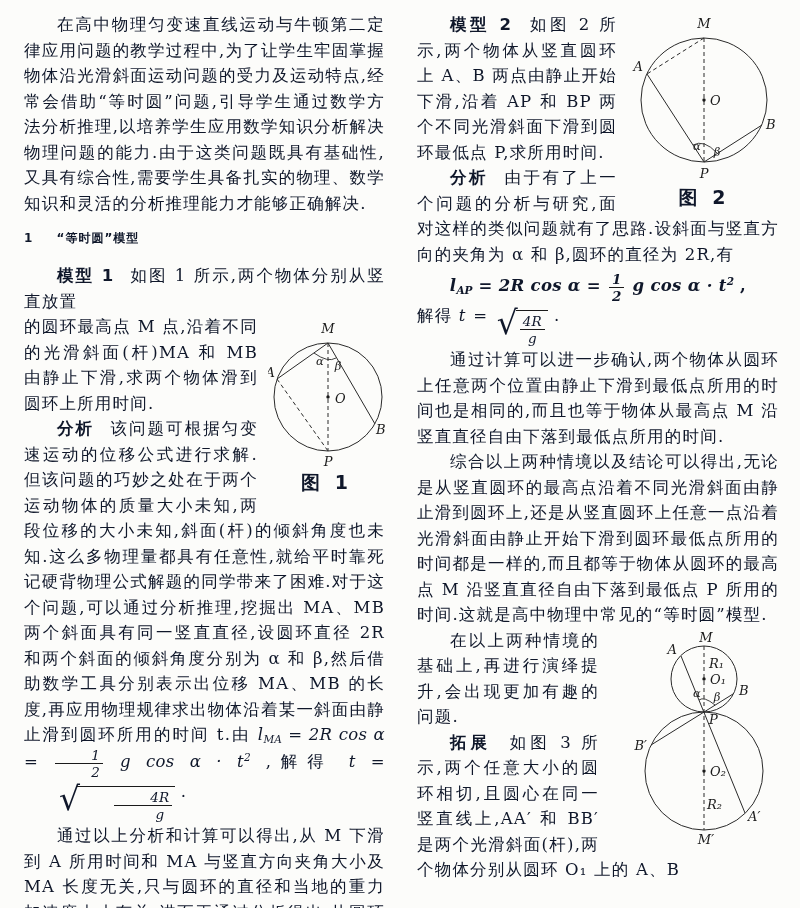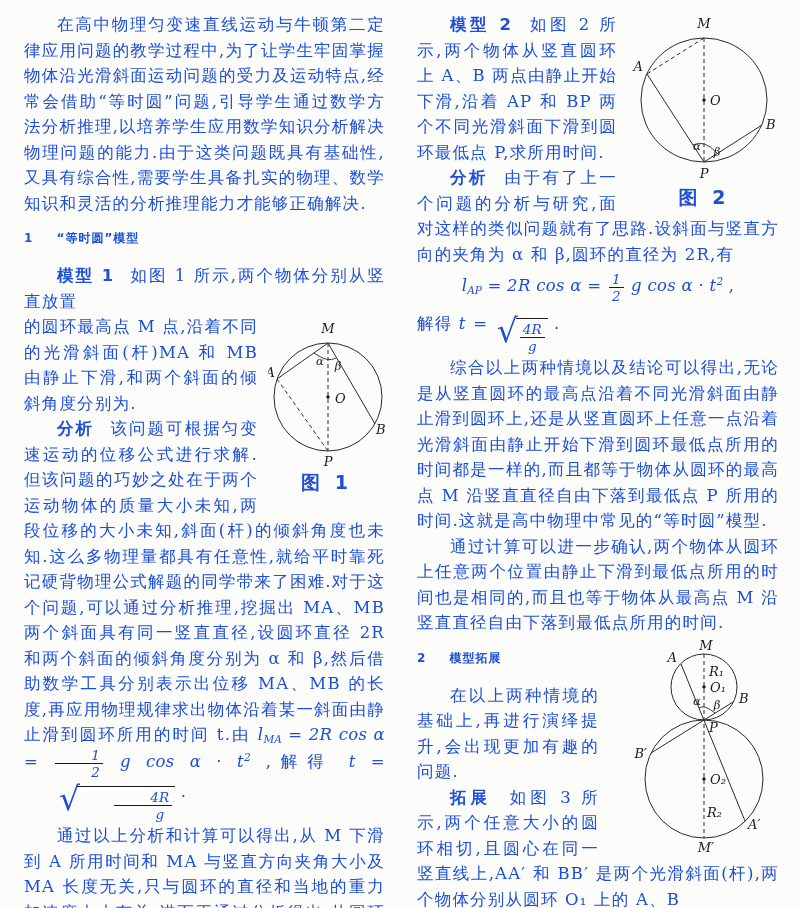--- a/index.html
+++ b/index.html
@@ -1,18 +1,18 @@
 <!DOCTYPE html>
 <html><head>
 <meta charset="utf-8">
 <style>
   html,body{margin:0;padding:0;background:#e8e8e8;}
   .page{
     width:800px;height:908px;box-sizing:border-box;
-    margin:0 auto;background:#fcfcfa;color:#1d4ed8;
+    margin:0 auto;background:#fcfcfa;color:#0f172a;
     padding:12px 21px 0 24px;display:flex;gap:32px;overflow:hidden;
     font-family:"DejaVu Serif","Liberation Serif",serif;
   }
   .col{text-align:justify;}
   .col-left{width:361px;flex:0 0 361px;}
   .col-right{flex:1 1 auto;min-width:0;}
   .para{margin:0;font-size:16.5px;line-height:25.5px;letter-spacing:1.2px;text-align:justify;}
   .indent{text-indent:2em;}
   .lbl{font-family:"DejaVu Sans","Liberation Sans",sans-serif;font-weight:bold;margin-right:9px;}
   .sec{font-family:"DejaVu Sans","Liberation Sans",sans-serif;font-weight:bold;
@@ -36,21 +36,21 @@
   sup.ms{font-size:10.5px;font-style:italic;line-height:0;vertical-align:6px;letter-spacing:0;}
   .sfrac{display:inline-block;text-align:center;vertical-align:-10px;line-height:1.05;
          font-size:13.5px;font-style:italic;letter-spacing:0;margin:0 2px;}
   .sfrac .fn{display:block;border-bottom:1px solid #1a1a1a;padding:0 3px 1px;}
   .sfrac .fd{display:block;padding-top:1px;}
   .sqrt{display:inline-flex;align-items:flex-start;vertical-align:-13px;margin-left:2px;line-height:normal;}
   .sqrt .rsign{font-style:normal;font-size:33px;line-height:36px;margin-right:-3px;
                font-family:"DejaVu Sans","Liberation Sans",sans-serif;font-weight:normal;}
   .sqrt .rbody{border-top:1.5px solid #1a1a1a;padding:3px 3px 0 4px;margin-top:5px;}
   .sqrt .rbody .sfrac{vertical-align:baseline;margin:0;}
-  .dformula{text-align:center;font-size:16.5px;margin:4px 0 8px;line-height:30px;letter-spacing:0.3px;}
+  .dformula{text-align:center;font-size:16.5px;margin:4px 0 0;line-height:30px;letter-spacing:0.3px;font-weight:bold;}
 </style>
 </head>
 <body>
 
 <div class="page">
 
   <div class="col col-left">
 
     <p class="para indent">在高中物理匀变速直线运动与牛顿第二定律应用问题的教学过程中,为了让学生牢固掌握物体沿光滑斜面运动问题的受力及运动特点,经常会借助“等时圆”问题,引导学生通过数学方法分析推理,以培养学生应用数学知识分析解决物理问题的能力.由于这类问题既具有基础性,又具有综合性,需要学生具备扎实的物理、数学知识和灵活的分析推理能力才能够正确解决.</p>
 
@@ -77,21 +77,21 @@
         <text x="7" y="60" text-anchor="end">A</text>
         <text x="108" y="117">B</text>
         <text x="60" y="149" text-anchor="middle">P</text>
         <text x="67" y="86">O</text>
         <text x="52" y="48" text-anchor="middle" class="greek">α</text>
         <text x="70" y="53" text-anchor="middle" class="greek">β</text>
       </svg>
       <div class="figcap">图 1</div>
     </div>
 
-    <p class="para">的圆环最高点 M 点,沿着不同的光滑斜面(杆)MA 和 MB 由静止下滑,和两个斜面的倾斜角度分别为.</p>
+    <p class="para">的圆环最高点 M 点,沿着不同的光滑斜面(杆)MA 和 MB 由静止下滑,求两个物体滑到圆环上所用时间.</p>
 
     <p class="para indent">
       <b class="lbl">分析</b>
       <span>该问题可根据匀变速运动的位移公式进行求解.但该问题的巧妙之处在于两个运动物体的质量大小未知,两段位移的大小未知,斜面(杆)的倾斜角度也未知.这么多物理量都具有任意性,就给平时靠死记硬背物理公式解题的同学带来了困难.对于这个问题,可以通过分析推理,挖掘出 MA、MB 两个斜面具有同一竖直直径,设圆环直径 2R 和两个斜面的倾斜角度分别为 α 和 β,然后借助数学工具分别表示出位移 MA、MB 的长度,再应用物理规律求出物体沿着某一斜面由静止滑到圆环所用的时间 t.由</span>
       <span class="mrun">
         <span class="mi">l</span><sub class="ms">MA</sub>
         <span class="mi">= 2R cos α =</span>
         <span class="sfrac"><span class="fn">1</span><span class="fd">2</span></span>
         <span class="mi">g cos α · t</span><sup class="ms">2</sup>
         <span>,解得</span>
@@ -150,23 +150,23 @@
     <p class="para">
       <span>解得</span>
       <span class="mi">t =</span>
       <span class="sqrt">
           <span class="rsign">√</span>
           <span class="rbody"><span class="sfrac"><span class="fn">4R</span><span class="fd">g</span></span></span>
         </span>
       <span>.</span>
     </p>
 
+    <p class="para indent">通过计算可以进一步确认,两个物体从圆环上任意两个位置由静止下滑到最低点所用的时间也是相同的,而且也等于物体从最高点 M 沿竖直直径自由下落到最低点所用的时间.</p>
+
     <p class="para indent">综合以上两种情境以及结论可以得出,无论是从竖直圆环的最高点沿着不同光滑斜面由静止滑到圆环上,还是从竖直圆环上任意一点沿着光滑斜面由静止开始下滑到圆环最低点所用的时间都是一样的,而且都等于物体从圆环的最高点 M 沿竖直直径自由下落到最低点 P 所用的时间.这就是高中物理中常见的“等时圆”模型.</p>
-
-    <p class="para indent">通过计算可以进一步确认,两个物体从圆环上任意两个位置由静止下滑到最低点所用的时间也是相同的,而且也等于物体从最高点 M 沿竖直直径自由下落到最低点所用的时间.</p>
 
     <div class="fig fig3">
       <svg width="170" height="218" viewBox="0 0 170 218">
         <circle cx="95" cy="49" r="33" fill="none" stroke="#2a2a2a" stroke-width="1"></circle>
         <circle cx="95" cy="141" r="59" fill="none" stroke="#2a2a2a" stroke-width="1"></circle>
         <line x1="95" y1="16" x2="95" y2="200" stroke="#2a2a2a" stroke-width="1" stroke-dasharray="4 3"></line>
         <line x1="72" y1="26" x2="136" y2="183" stroke="#2a2a2a" stroke-width="1"></line>
         <line x1="124" y1="64" x2="42" y2="115" stroke="#2a2a2a" stroke-width="1"></line>
         <path d="M90,70 Q95,66 106,75" fill="none" stroke="#2a2a2a" stroke-width="0.9"></path>
         <circle cx="95" cy="49" r="1.7" fill="#1a1a1a"></circle>
@@ -180,24 +180,20 @@
         <text x="108" y="71" text-anchor="middle" class="greek">β</text>
         <text x="100" y="94">P</text>
         <text x="38" y="120" text-anchor="end">B′</text>
         <text x="101" y="146">O₂</text>
         <text x="98" y="179">R₂</text>
         <text x="139" y="191">A′</text>
         <text x="97" y="214" text-anchor="middle">M′</text>
       </svg>
     </div>
 
-    <h2 class="sec">
-      <span class="secnum">2</span>
-      <span>模型拓展</span>
-    </h2>
 
     <p class="para indent">在以上两种情境的基础上,再进行演绎提升,会出现更加有趣的问题.</p>
 
     <p class="para indent">
       <b class="lbl">拓展</b>
       <span>如图 3 所示,两个任意大小的圆环相切,且圆心在同一竖直线上,AA′ 和 BB′ 是两个光滑斜面(杆),两个物体分别从圆环 O₁ 上的 A、B</span>
     </p>
   </div>
 </div>
 

